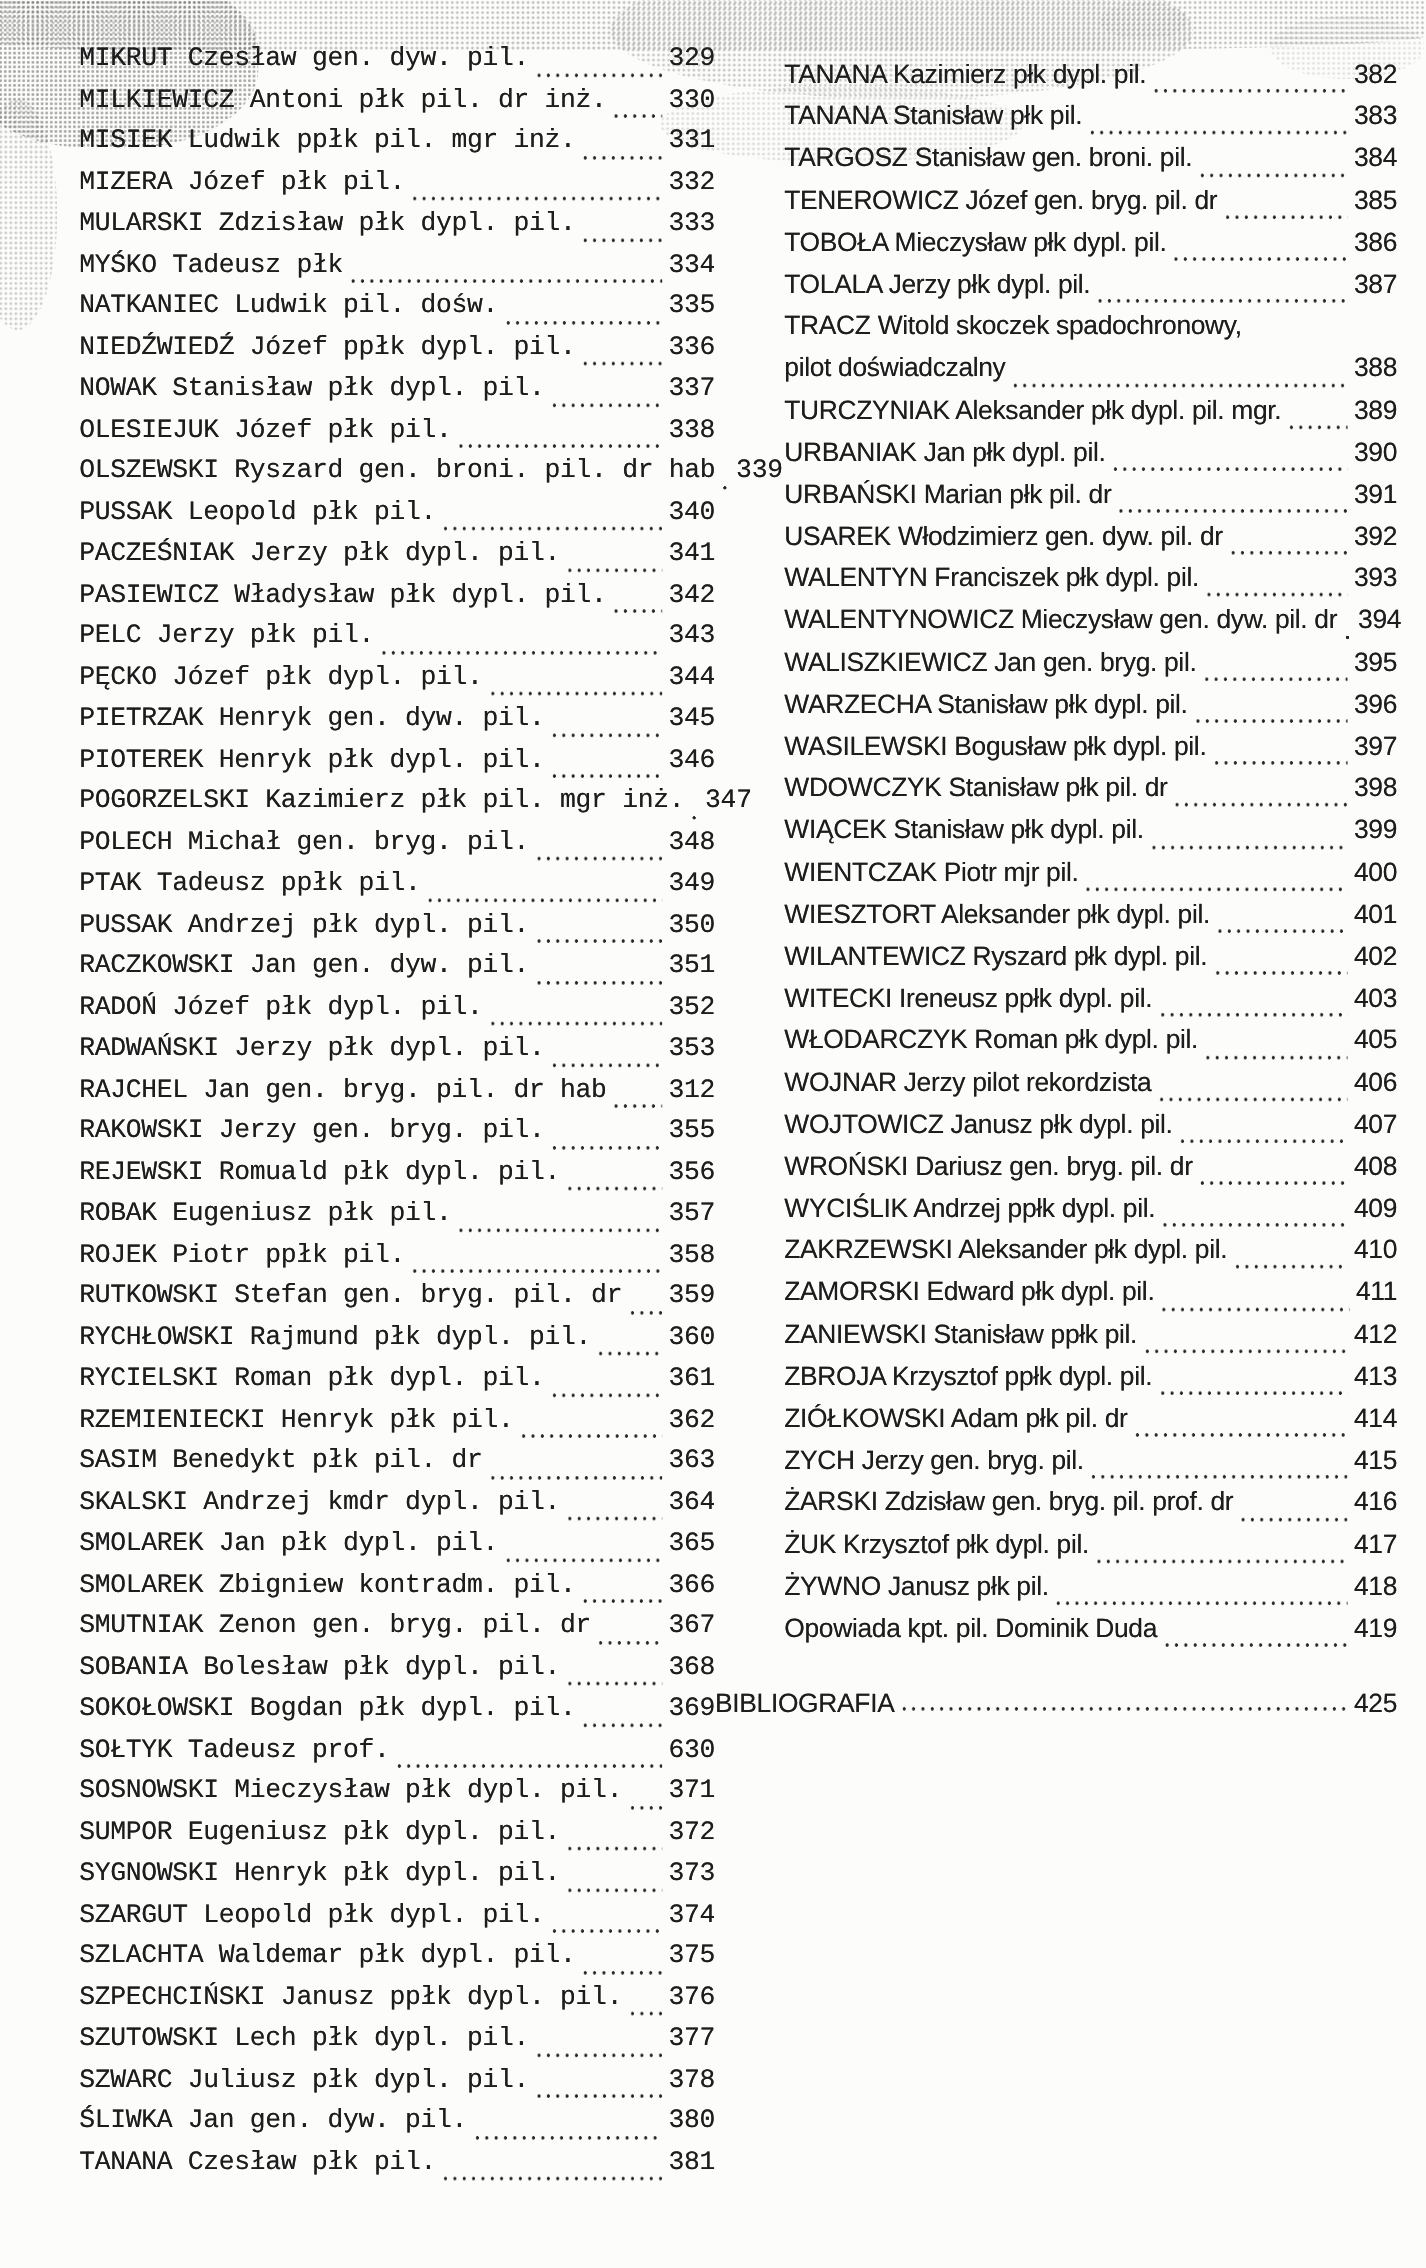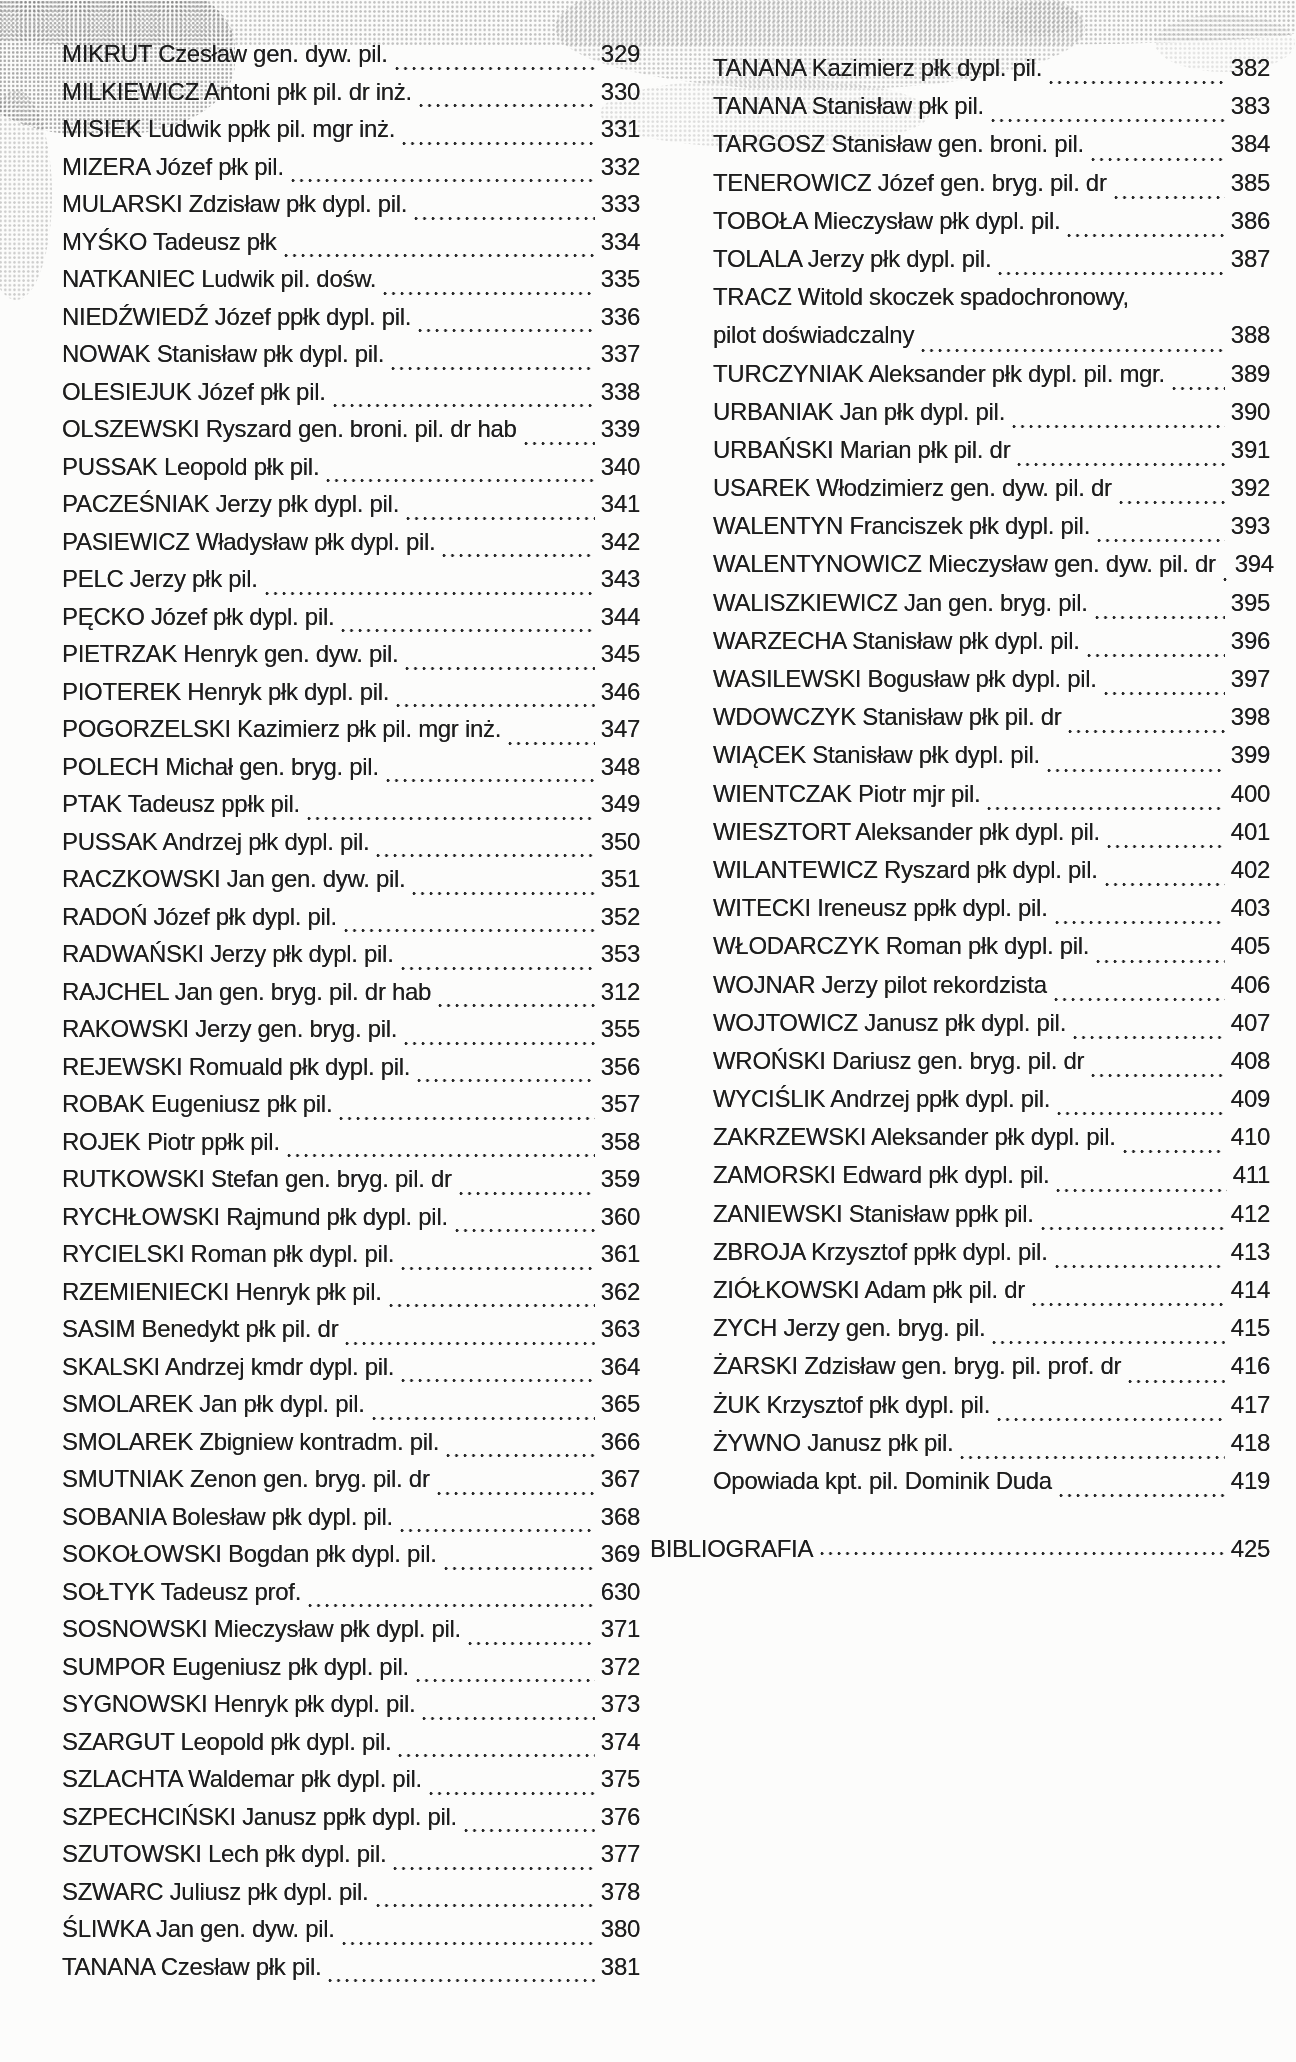--- a/index.html
+++ b/index.html
@@ -34,21 +34,21 @@
 
   
   .col {
     position: absolute;
     z-index: 1;
     color: #1d1d1d;
     font-size: 24px;
     letter-spacing: -0.3px;
     text-shadow: 0 0 0.6px rgba(35,35,35,0.75);
   }
-  .col-left  { left: 62px;  top: 40px; width: 578px; }
+  .col-left  { left: 72px;  top: 40px; width: 578px; font-family: Liberation Mono, monospace; }
   .col-right { left: 660px; top: 54px; width: 610px; }
 
   .row {
     display: flex;
     align-items: baseline;
     flex-wrap: nowrap;
   }
   .col-left  .row { height: 37.5px; }
   .col-right .row { height: 38.2px; padding-left: 53px; }
   .col-right .row.bib-row { padding-left: 0; margin-left: -10px; margin-top: 20px; align-items: flex-end; }

